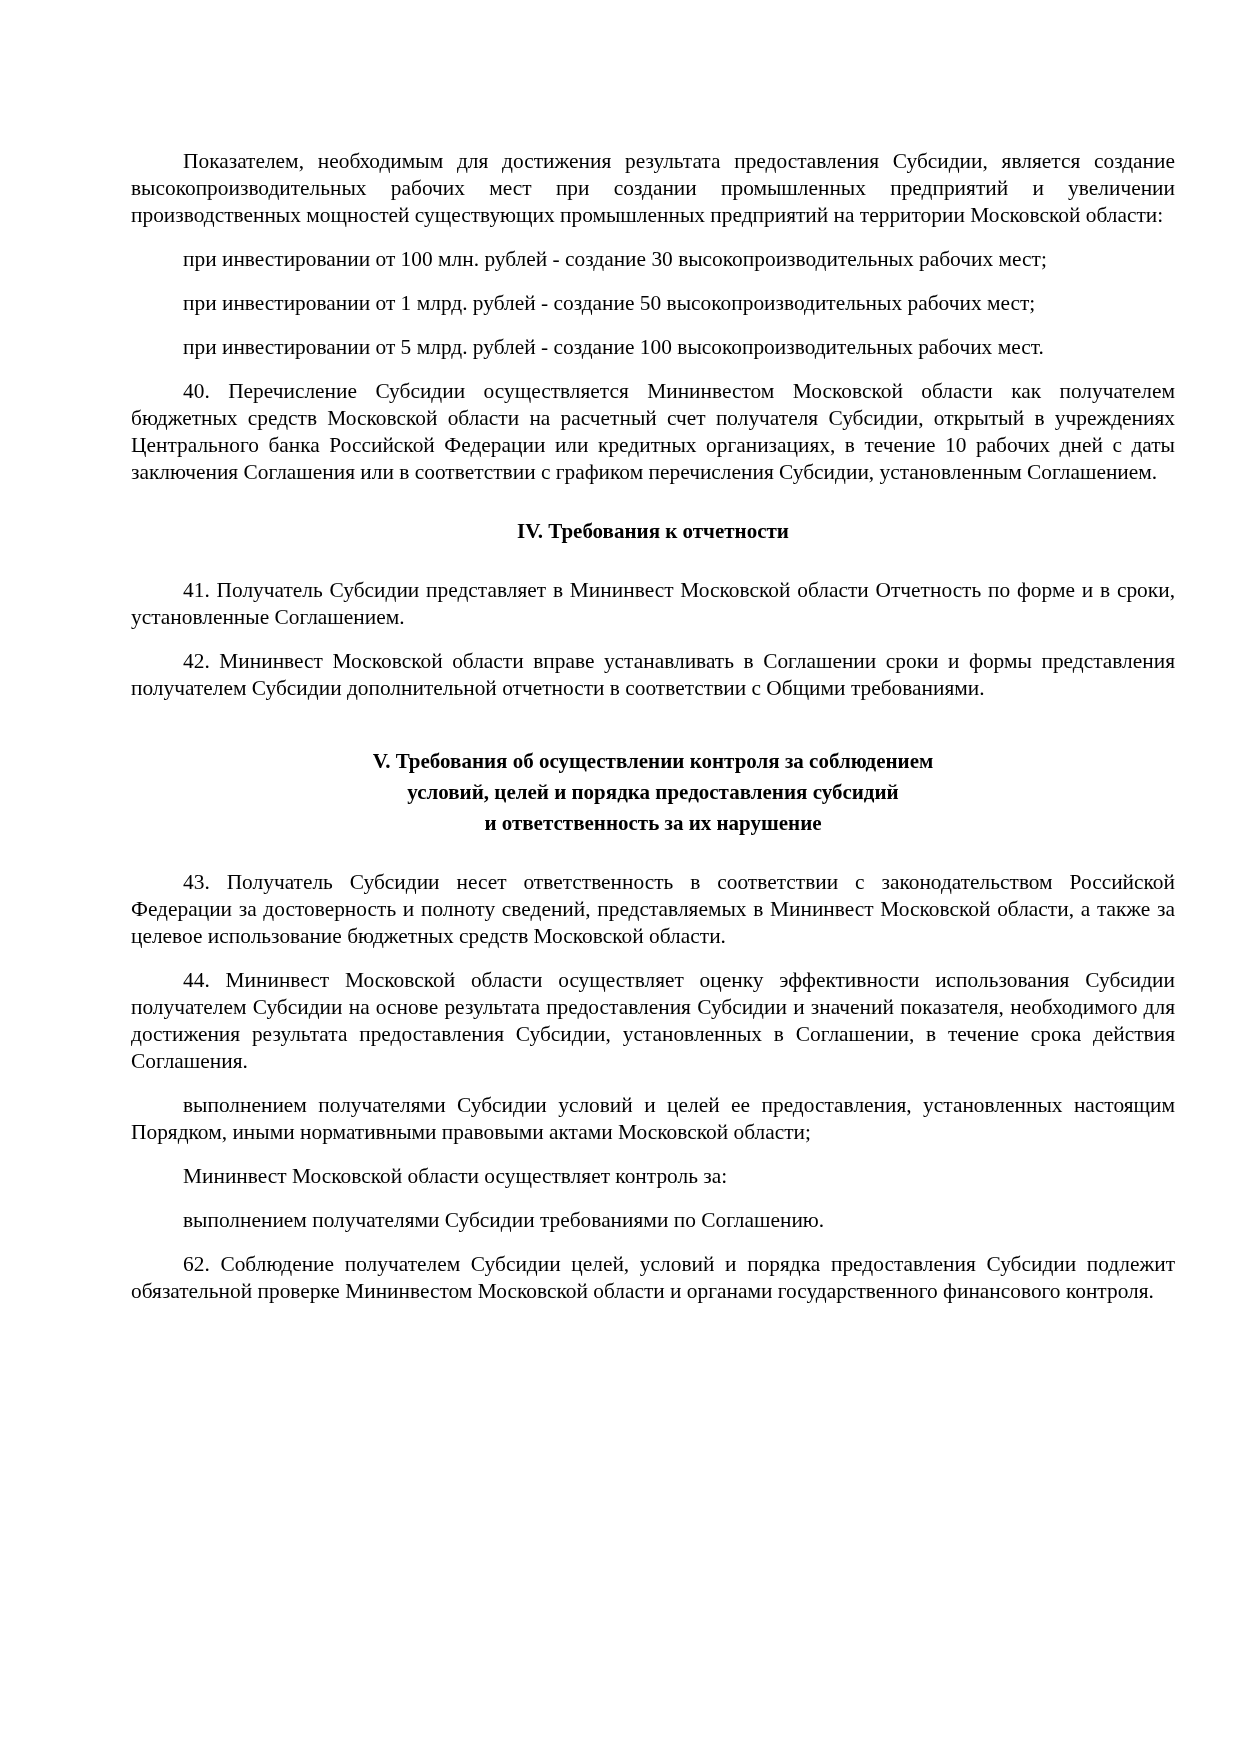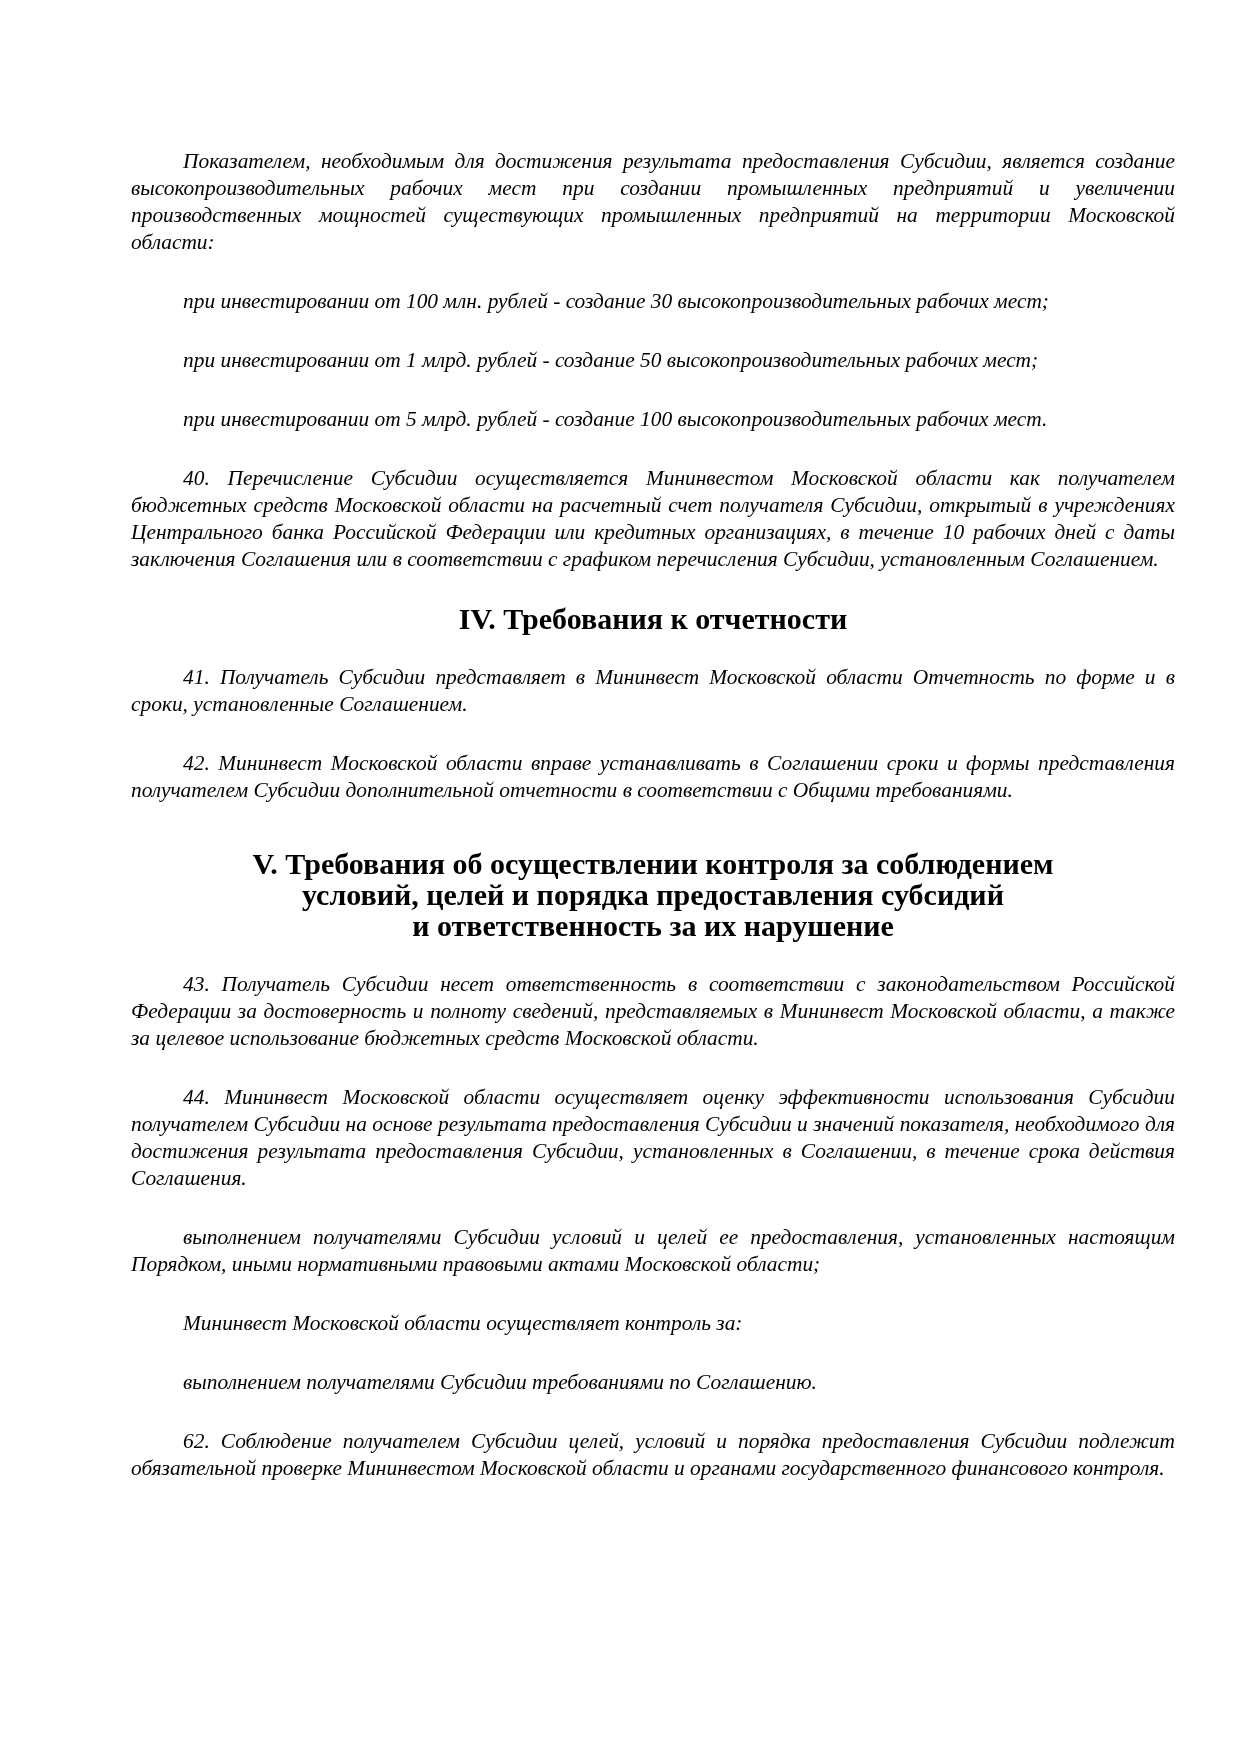--- a/index.html
+++ b/index.html
@@ -20,26 +20,25 @@
       left: 131px;
       top: 148px;
       width: 1044px;
     }
     p {
       margin: 0;
       font-size: 21.4px;
       line-height: 27px;
       text-align: justify;
       text-indent: 52px;
-      font-style: italic;
     }
-    p.gap { margin-top: 32px; }
+    p.gap { margin-top: 17px; }
     h2 {
       margin: 0;
-      font-size: 30px;
+      font-size: 21px;
       line-height: 31px;
       font-weight: bold;
       text-align: center;
     }
     .h-iv { margin-top: 30px; margin-bottom: 30px; }
     .h-v { margin-top: 44px; margin-bottom: 30px; }
   </style>
 </head>
 <body>
 

